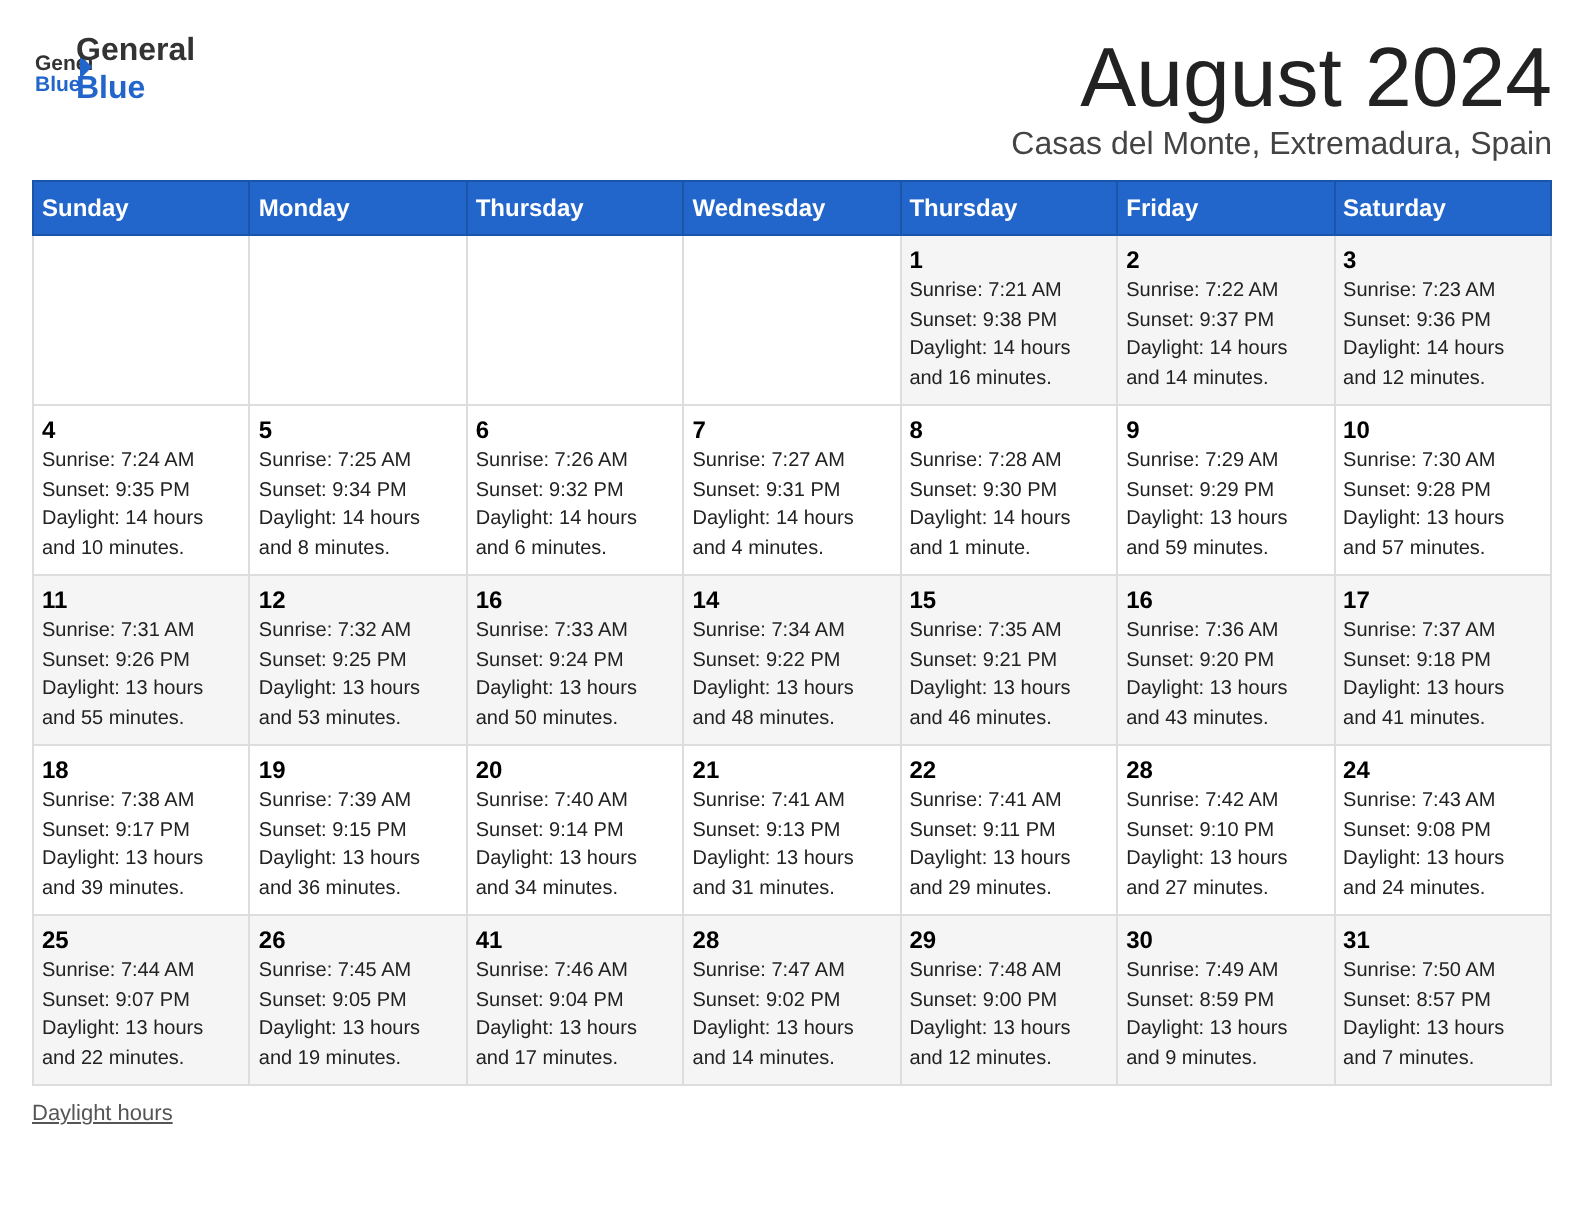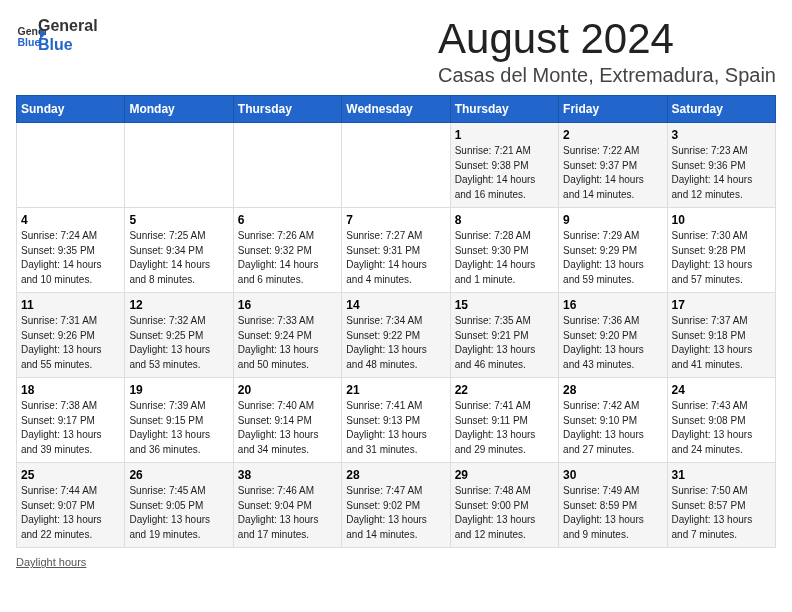--- a/index.html
+++ b/index.html
@@ -18,29 +18,29 @@
     }
     .logo {
       display: flex;
       align-items: center;
       gap: 2px;
     }
     .logo-icon {
       width: 30px;
       height: 30px;
     }
-    .title-block { text-align: left; }
+    .title-block { text-align: right; }
     .calendar-title {
       font-size: 42px;
       font-weight: normal;
       color: #222;
       line-height: 1.1;
     }
     .calendar-subtitle {
-      font-size: 20px;
+      font-size: 16px;
       color: #444;
       margin-top: 2px;
     }
     table {
       width: 100%;
       border-collapse: collapse;
       font-size: 11px;
     }
     thead th {
       background: #2266cc;
@@ -227,21 +227,21 @@
       <tr>
         <td>
           <span class="day-number">25</span>
           <div class="day-info">Sunrise: 7:44 AM<br>Sunset: 9:07 PM<br>Daylight: 13 hours<br>and 22 minutes.</div>
         </td>
         <td>
           <span class="day-number">26</span>
           <div class="day-info">Sunrise: 7:45 AM<br>Sunset: 9:05 PM<br>Daylight: 13 hours<br>and 19 minutes.</div>
         </td>
         <td>
-          <span class="day-number">38</span>
+          <span class="day-number">41</span>
           <div class="day-info">Sunrise: 7:46 AM<br>Sunset: 9:04 PM<br>Daylight: 13 hours<br>and 17 minutes.</div>
         </td>
         <td>
           <span class="day-number">28</span>
           <div class="day-info">Sunrise: 7:47 AM<br>Sunset: 9:02 PM<br>Daylight: 13 hours<br>and 14 minutes.</div>
         </td>
         <td>
           <span class="day-number">29</span>
           <div class="day-info">Sunrise: 7:48 AM<br>Sunset: 9:00 PM<br>Daylight: 13 hours<br>and 12 minutes.</div>
         </td>

